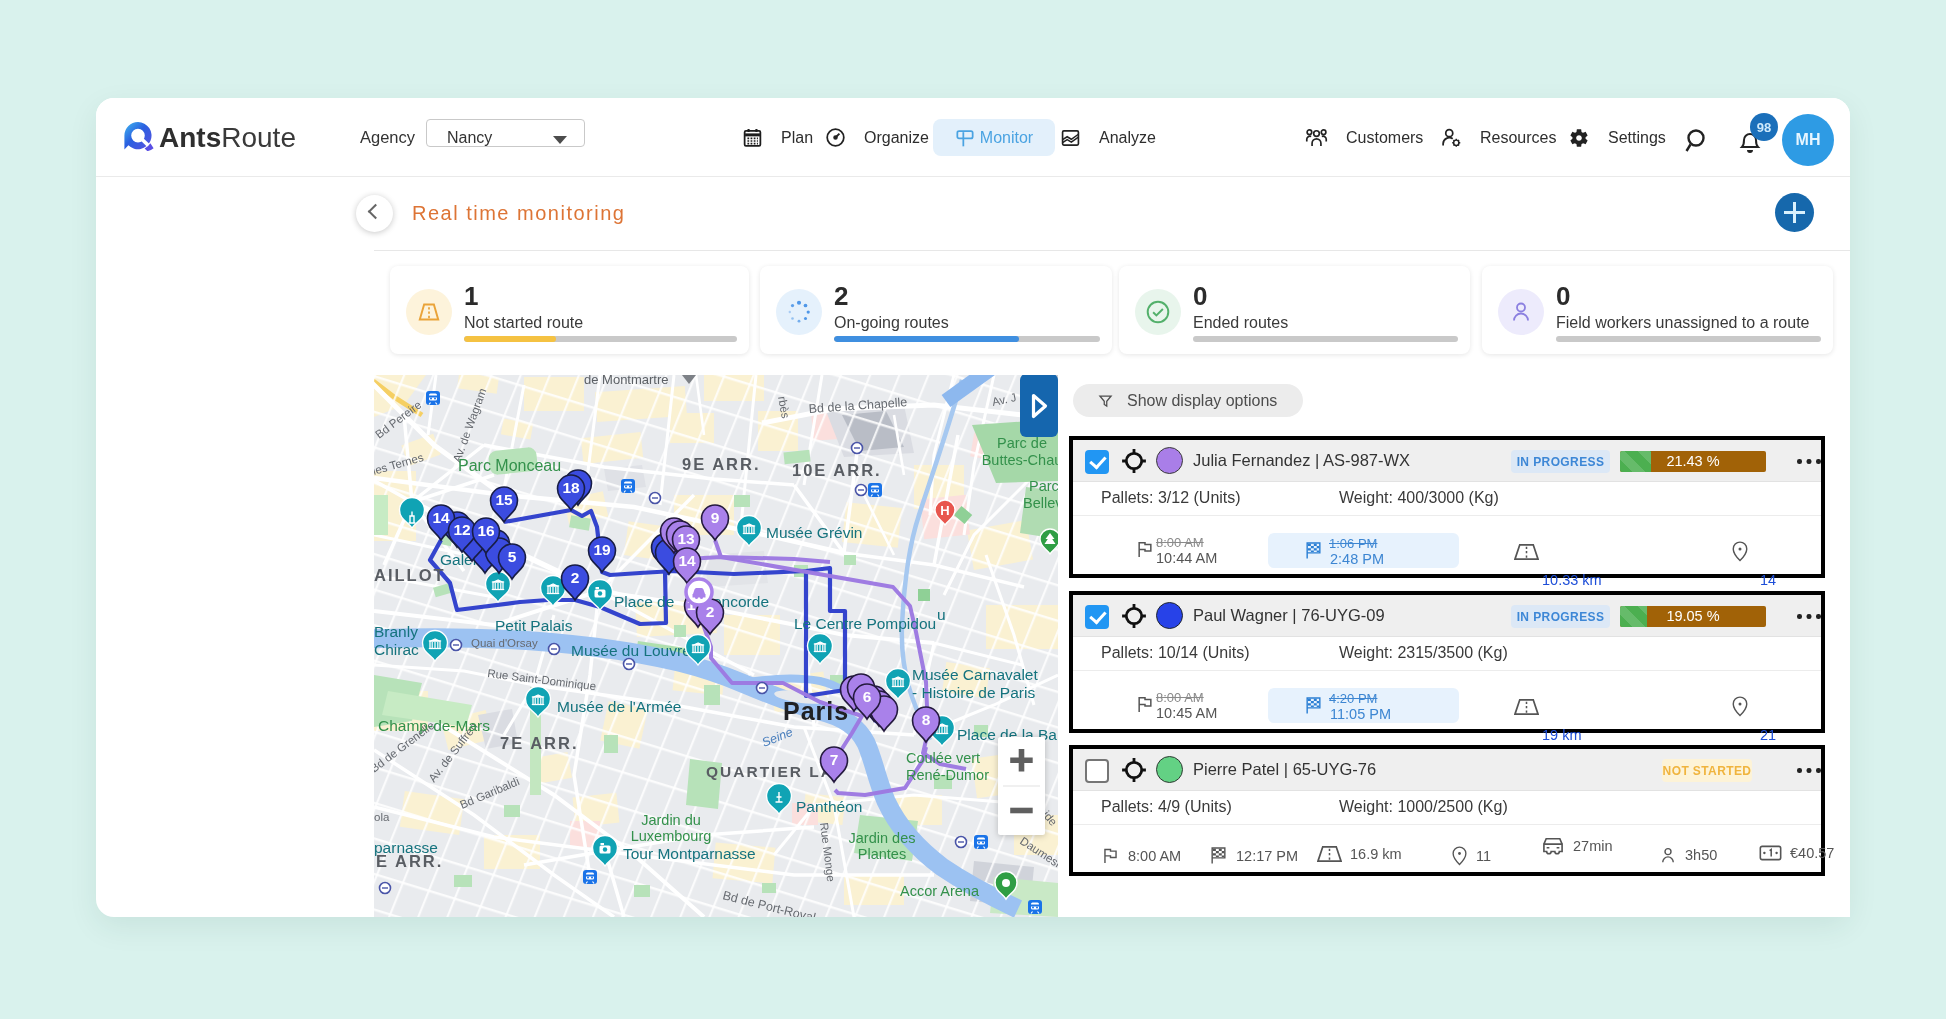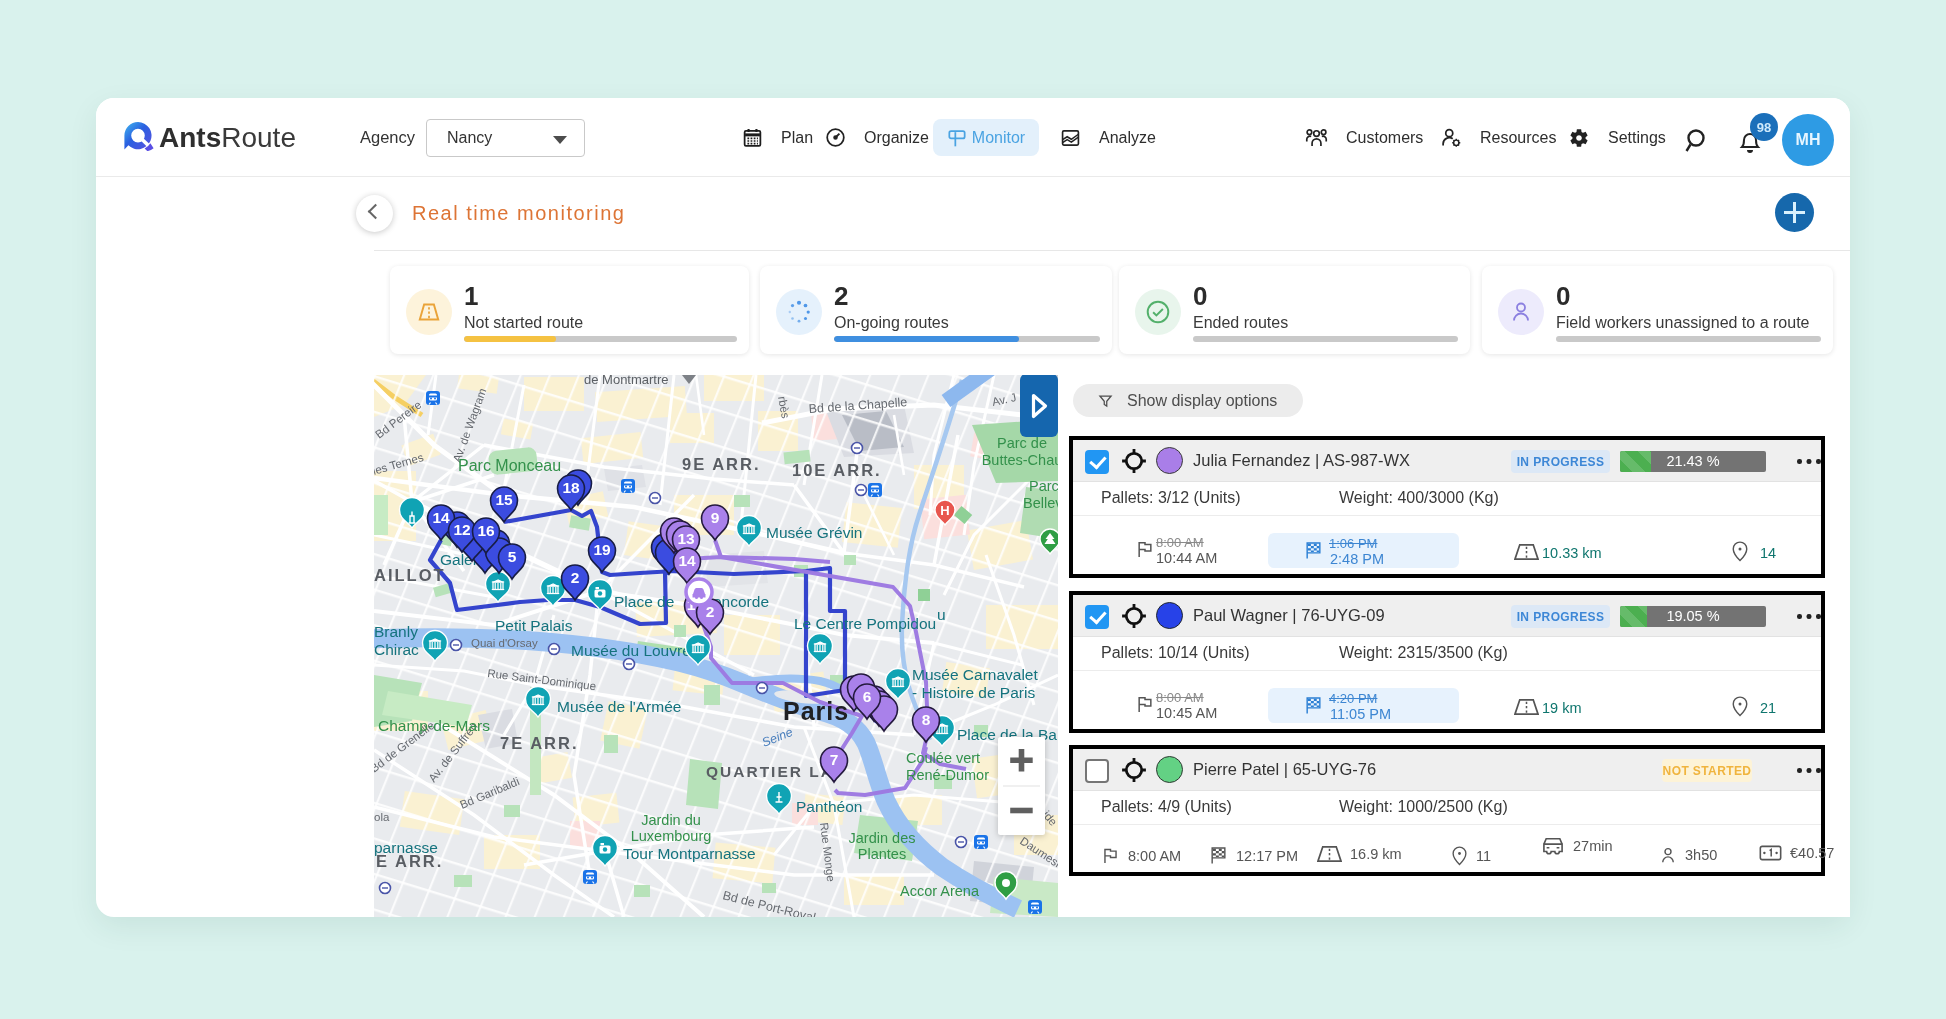--- a/index.html
+++ b/index.html
@@ -6,26 +6,26 @@
 html,body { width:1946px; height:1019px; overflow:hidden; }
 body { background:#d9f2ed; font-family:"Liberation Sans", sans-serif; }
 .app { position:absolute; left:96px; top:98px; width:1754px; height:819px; background:#fff; border-radius:18px; box-shadow:0 10px 30px rgba(0,60,50,.08); }
 .abs { position:absolute; }
 
 
 .nav { position:absolute; left:0; top:0; width:100%; height:79px; border-bottom:1px solid #eaeaea; border-radius:18px 18px 0 0; background:#fff; z-index:30; }
 .logo-txt { position:absolute; left:63px; top:24px; font-size:28px; color:#2f2f2f; letter-spacing:0; }
 .logo-txt b { font-weight:700; } .logo-txt span { font-weight:400; color:#3a3a3a; }
 .agency { position:absolute; left:264px; top:30px; font-size:16.5px; color:#333; }
-.select { position:absolute; left:330px; top:21px; width:159px; height:38px; border:1px solid #c9c9c9; border-radius:4px; }
+.select { position:absolute; left:330px; top:21px; width:159px; height:28px; border:1px solid #c9c9c9; border-radius:4px; }
 .select .val { position:absolute; left:20px; top:9px; font-size:16px; color:#333; }
 .select .car { position:absolute; right:17px; top:16px; width:0; height:0; border-left:7px solid transparent; border-right:7px solid transparent; border-top:8px solid #4c4c4c; }
 .nitem { position:absolute; top:0; height:79px; display:flex; align-items:center; gap:18px; font-size:16px; color:#2e2e2e; }
 .nitem svg { display:block; }
-.monitor-pill { position:absolute; left:837px; top:21px; width:106px; height:37px; background:#e3f0fb; border-radius:8px; display:flex; align-items:center; justify-content:center; gap:5px; font-size:16px; color:#4aa3e2; }
+.monitor-pill { position:absolute; left:837px; top:21px; width:122px; height:37px; background:#e3f0fb; border-radius:8px; display:flex; align-items:center; justify-content:center; gap:5px; font-size:16px; color:#4aa3e2; }
 .badge98 { position:absolute; left:1654px; top:15px; width:28px; height:28px; border-radius:50%; background:#1a6fba; color:#cfeafc; font-size:13px; font-weight:700; display:flex; align-items:center; justify-content:center; z-index:2; }
 .avatar { position:absolute; left:1686px; top:16px; width:52px; height:52px; border-radius:50%; background:#2e9be4; color:#e8f6ff; font-size:16px; font-weight:700; display:flex; align-items:center; justify-content:center; }
 
 
 .side { position:absolute; left:0; top:79px; width:278px; height:740px; background:#fff; border-right:1px solid #e6e6e6; border-radius:0 0 0 18px; z-index:20; }
 .map-pill { position:absolute; left:11px; top:110px; width:255px; height:38px; background:#e7f3fd; border-radius:6px; }
 .map-pill .t { position:absolute; left:54px; top:9px; font-size:16.5px; color:#3e97d6; }
 .side-item2 { position:absolute; left:11px; top:161px; width:255px; height:38px; }
 .side-item2 .t { position:absolute; left:54px; top:9px; font-size:16.5px; color:#3a3a3a; }
 
@@ -54,34 +54,34 @@
 .dhead { position:absolute; left:0; top:0; width:100%; height:42px; background:#efefef; border-bottom:1px solid #e2e2e2; }
 .dname { position:absolute; left:120px; top:11px; font-size:16.5px; color:#333; }
 .chk { position:absolute; left:12px; top:10px; width:24px; height:24px; border-radius:4px; }
 .chk.on { background:#2196f3; }
 .chk.off { background:#fff; border:2px solid #757575; }
 .chk.on:after { content:""; position:absolute; left:8px; top:3px; width:6.5px; height:12px; border-right:3px solid #fff; border-bottom:3px solid #fff; transform:rotate(42deg); }
 .dcircle { position:absolute; left:83px; top:7px; width:27px; height:27px; border-radius:50%; }
 .stbadge { position:absolute; top:10px; height:23px; border-radius:4px; font-size:12px; font-weight:700; letter-spacing:.4px; display:flex; align-items:center; justify-content:center; white-space:nowrap; }
 .stbadge.prog { left:438px; width:99px; background:#dce8f6; color:#3d87d6; }
 .stbadge.notst { left:589px; width:90px; background:#fdf3d7; color:#f0b43e; }
-.pbar { position:absolute; left:547px; top:11px; width:146px; height:21px; background:#737373; border-radius:2px; overflow:hidden; }
+.pbar { position:absolute; left:547px; top:11px; width:146px; height:21px; background:#a16207; border-radius:2px; overflow:hidden; }
 .pbar .fill { position:absolute; left:0; top:0; height:21px; background:repeating-linear-gradient(45deg,#4caf50 0 9px,#66bb6a 9px 18px); }
 .pbar .pt { position:absolute; top:2px; width:100%; text-align:center; font-size:14.5px; color:#fff; }
 .dots { position:absolute; left:724px; top:19px; width:4.5px; height:4.5px; border-radius:50%; background:#222; box-shadow:9.5px 0 0 #222, 19px 0 0 #222; }
 .drow2 { position:absolute; left:0; top:42px; width:100%; height:34px; border-bottom:1px solid #ececec; font-size:16px; color:#3a3a3a; }
 .drow2 .p1 { position:absolute; left:28px; top:7px; } .drow2 .p2 { position:absolute; left:266px; top:7px; }
 .drow3 { position:absolute; left:0; top:76px; width:100%; }
 .times { position:absolute; }
 .times .old { font-size:13px; color:#8a8a8a; text-decoration:line-through; }
 .times .new { font-size:14.5px; color:#555; }
 .bluebox { position:absolute; left:195px; top:17px; width:191px; height:35px; background:#e7f2fd; border-radius:6px; }
 .bluebox .old { position:absolute; left:61px; top:3px; font-size:13px; color:#3d86d2; text-decoration:line-through; }
 .bluebox .new { position:absolute; left:62px; top:18px; font-size:14.5px; color:#3d86d2; }
-.ico-t { font-size:14.5px; color:#0f766e; position:absolute; white-space:nowrap; }
+.ico-t { font-size:14.5px; color:#1d4ed8; position:absolute; white-space:nowrap;margin-top:27px; }
 .f3 { position:absolute; display:flex; align-items:center; gap:8px; font-size:14.5px; color:#555; white-space:nowrap; }
 </style>
 </head>
 <body>
 <div class="app">
 
   <div class="nav">
     <svg class="abs" style="left:26px;top:22px" width="32" height="31" viewBox="0 0 32 31">
       <defs>
         <linearGradient id="lg1" x1="0" y1="0" x2="1" y2="1">

